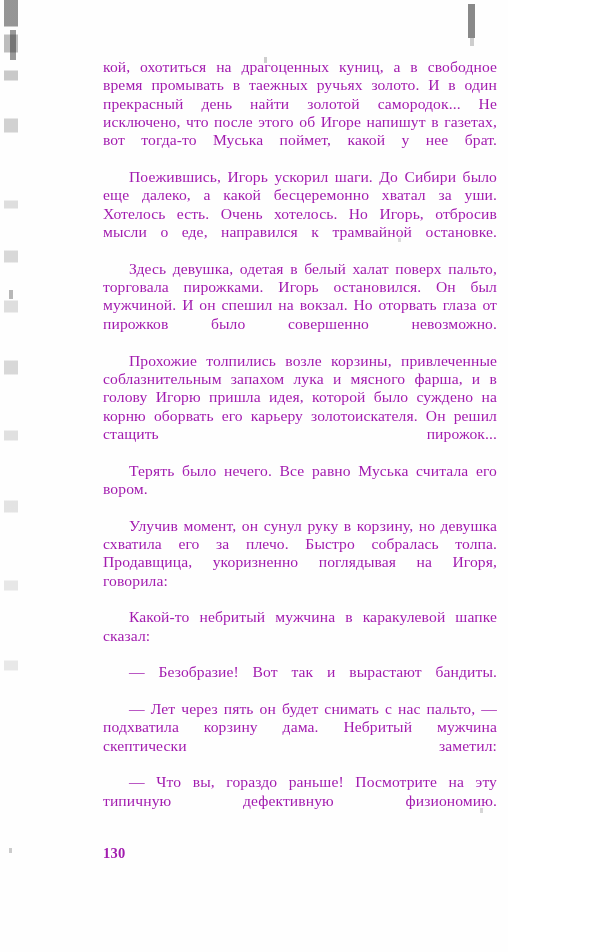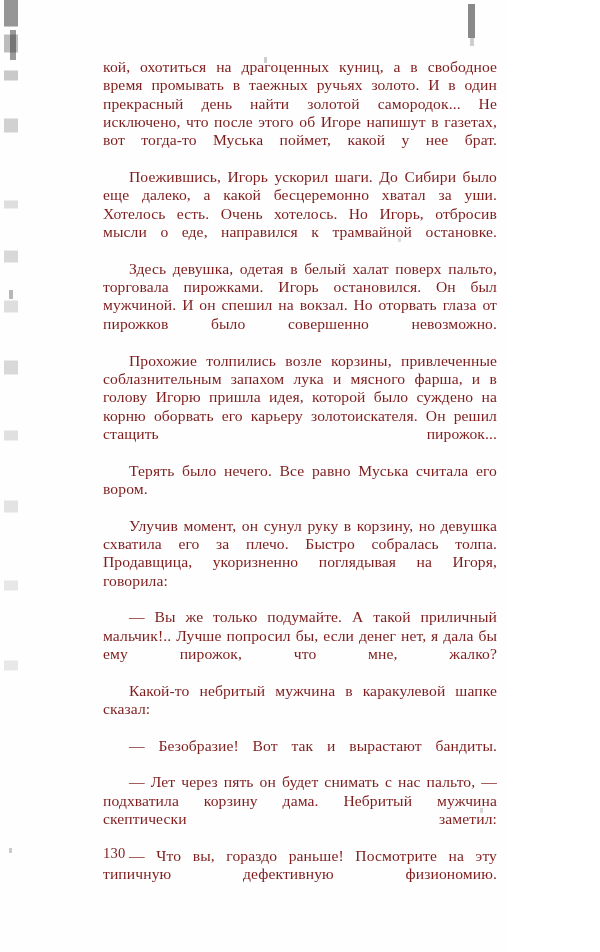--- a/index.html
+++ b/index.html
@@ -10,21 +10,21 @@
   }
 
   #page {
     position: relative;
     width: 508px;
     height: 952px;
     margin: 0;
     background: #fefefe;
     overflow: hidden;
     font-family: "Liberation Serif", "DejaVu Serif", serif;
-    color: #7f1d1d;
+    color: #a21caf;
   }
 
   
   .scan-noise {
     position: absolute;
     pointer-events: none;
     opacity: .55;
   }
 
   #noise-left {
@@ -121,21 +121,21 @@
     content: "";
     display: inline-block;
     width: 100%;
   }
 
   #pagenum {
     position: absolute;
     left: 103px;
     top: 845px;
     font-size: 14.5px;
-    font-weight: 400;
+    font-weight: 700;
     letter-spacing: .3px;
     text-align: center;
   }
 </style>
 </head>
 <body>
 
 <div id="page">
 
   <div class="scan-noise" id="noise-left"></div>
@@ -149,21 +149,20 @@
   <div class="scan-noise" id="noise-dot-e"></div>
   <div class="scan-noise" id="noise-dot-f"></div>
 
   <div id="textblock">
     <p class="para no-indent">кой, охотиться на драгоценных куниц, а в свободное время промывать в таежных ручьях золото. И в один прекрасный день найти золотой самородок... Не исключено, что после этого об Игоре напишут в газетах, вот тогда-то Муська поймет, какой у нее брат.</p>
     <p class="para">Поежившись, Игорь ускорил шаги. До Сибири было еще далеко, а какой бесцеремонно хватал за уши. Хотелось есть. Очень хотелось. Но Игорь, отбросив мысли о еде, направился к трамвайной остановке.</p>
     <p class="para">Здесь девушка, одетая в белый халат поверх пальто, торговала пирожками. Игорь остановился. Он был мужчиной. И он спешил на вокзал. Но оторвать глаза от пирожков было совершенно невозможно.</p>
     <p class="para">Прохожие толпились возле корзины, привлеченные соблазнительным запахом лука и мясного фарша, и в голову Игорю пришла идея, которой было суждено на корню оборвать его карьеру золотоискателя. Он решил стащить пирожок...</p>
     <p class="para">Терять было нечего. Все равно Муська считала его вором.</p>
     <p class="para">Улучив момент, он сунул руку в корзину, но девушка схватила его за плечо. Быстро собралась толпа. Продавщица, укоризненно поглядывая на Игоря, говорила:</p>
-    <p class="para">— Вы же только подумайте. А такой приличный мальчик!.. Лучше попросил бы, если денег нет, я дала бы ему пирожок, что мне, жалко?</p>
     <p class="para">Какой-то небритый мужчина в каракулевой шапке сказал:</p>
     <p class="para">— Безобразие! Вот так и вырастают бандиты.</p>
     <p class="para">— Лет через пять он будет снимать с нас пальто, — подхватила корзину дама. Небритый мужчина скептически заметил:</p>
     <p class="para">— Что вы, гораздо раньше! Посмотрите на эту типичную дефективную физиономию.</p>
   </div>
 
   <div id="pagenum">130</div>
 
 </div>
 

